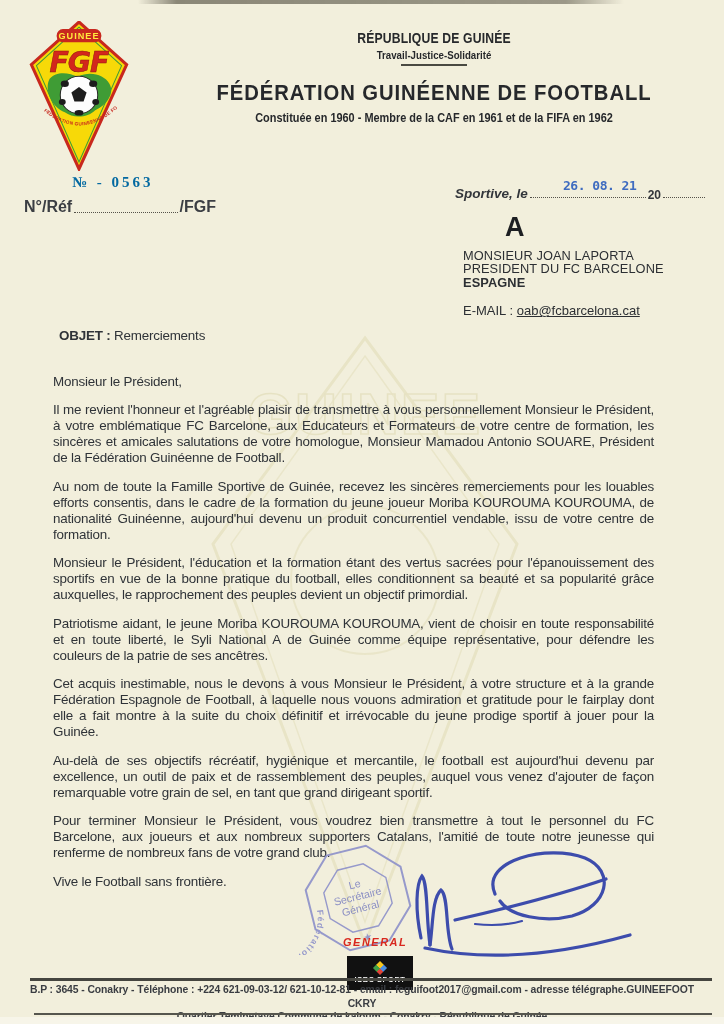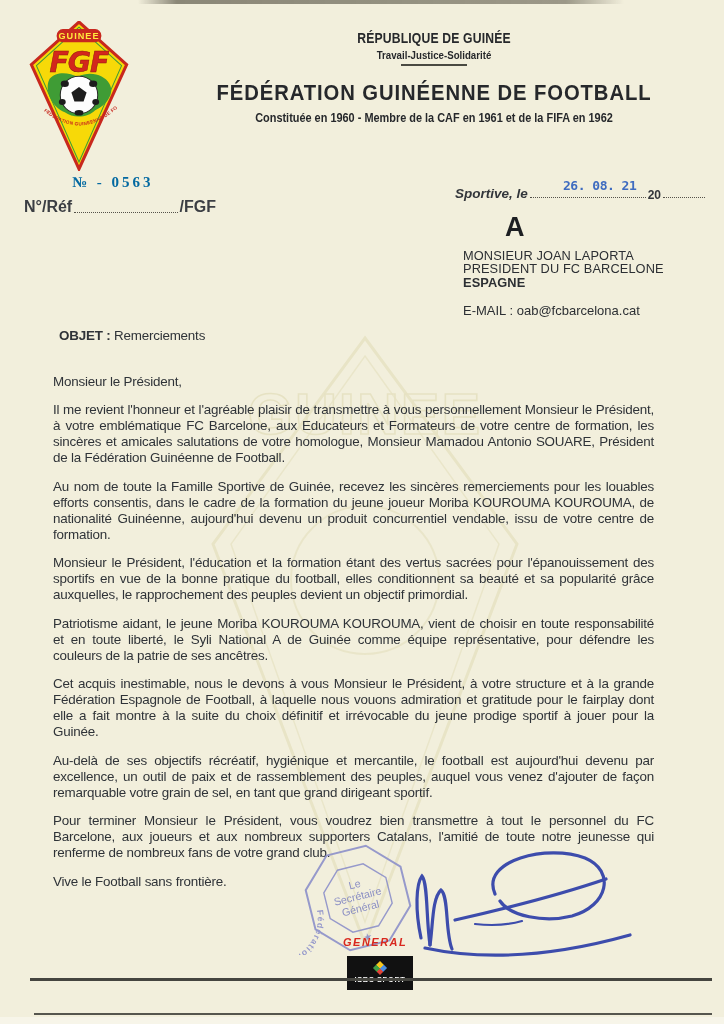--- a/index.html
+++ b/index.html
@@ -42,21 +42,21 @@
   .date-place{font-style:italic; font-weight:700; white-space:nowrap;}
   .date-year{font-size:12px; font-weight:700; margin-bottom:-1px;}
   .date-enddots{flex:0 0 42px;}
 
   
   .recipient{position:absolute; left:463px; top:212px; width:240px;}
   .to-letter{font-size:27px; font-weight:900; margin-left:42px; color:#1d1f22; letter-spacing:1px;}
   .recipient-lines{margin-top:6px; font-size:12.8px; line-height:13.4px; color:#2c2f33; letter-spacing:.1px;}
   .recipient-line-bold{font-weight:700;}
   .email-row{margin-top:14px; font-size:13px; color:#2c2f33;}
-  .email-link{color:#2c2f33;}
+  .email-link{text-decoration:underline; color:#2c2f33;}
 
   
   .letter-body{position:absolute; left:53px; top:322px; width:601px;
      font-size:13.4px; line-height:16px; letter-spacing:-.2px; text-align:justify; color:#2f3338;}
   .objet{margin:6px; text-align:left;}
   .objet-label{font-weight:700;}
   .greeting{margin:30px 0 12px 0; text-align:left;}
   .letter-body p{margin:0 0 12.5px 0;}
   .closing{margin:1px 0 0 0; text-align:left;}
 
@@ -206,16 +206,20 @@
   <div class="signatory">
   </div>
 
   <div class="masita">GENERAL</div>
   <div class="isbc">
     <div class="isbc-icon"></div>
     <div class="isbc-text">ISBC SPORT</div>
   </div>
 
   <div class="footer-rule-top"></div>
+  <div class="footer">
+    <div>B.P : 3645 - Conakry - Téléphone : +224 621-09-03-12/ 621-10-12-81 - email : feguifoot2017@gmail.com - adresse télégraphe.GUINEEFOOT CKRY</div>
+    <div>Quartier Teminetaye Commune de kaloum - Conakry - République de Guinée</div>
+  </div>
   <div class="footer-rule-bottom"></div>
 
   <div class="bottom-strip"></div>
 </div>
 
 </body></html>

